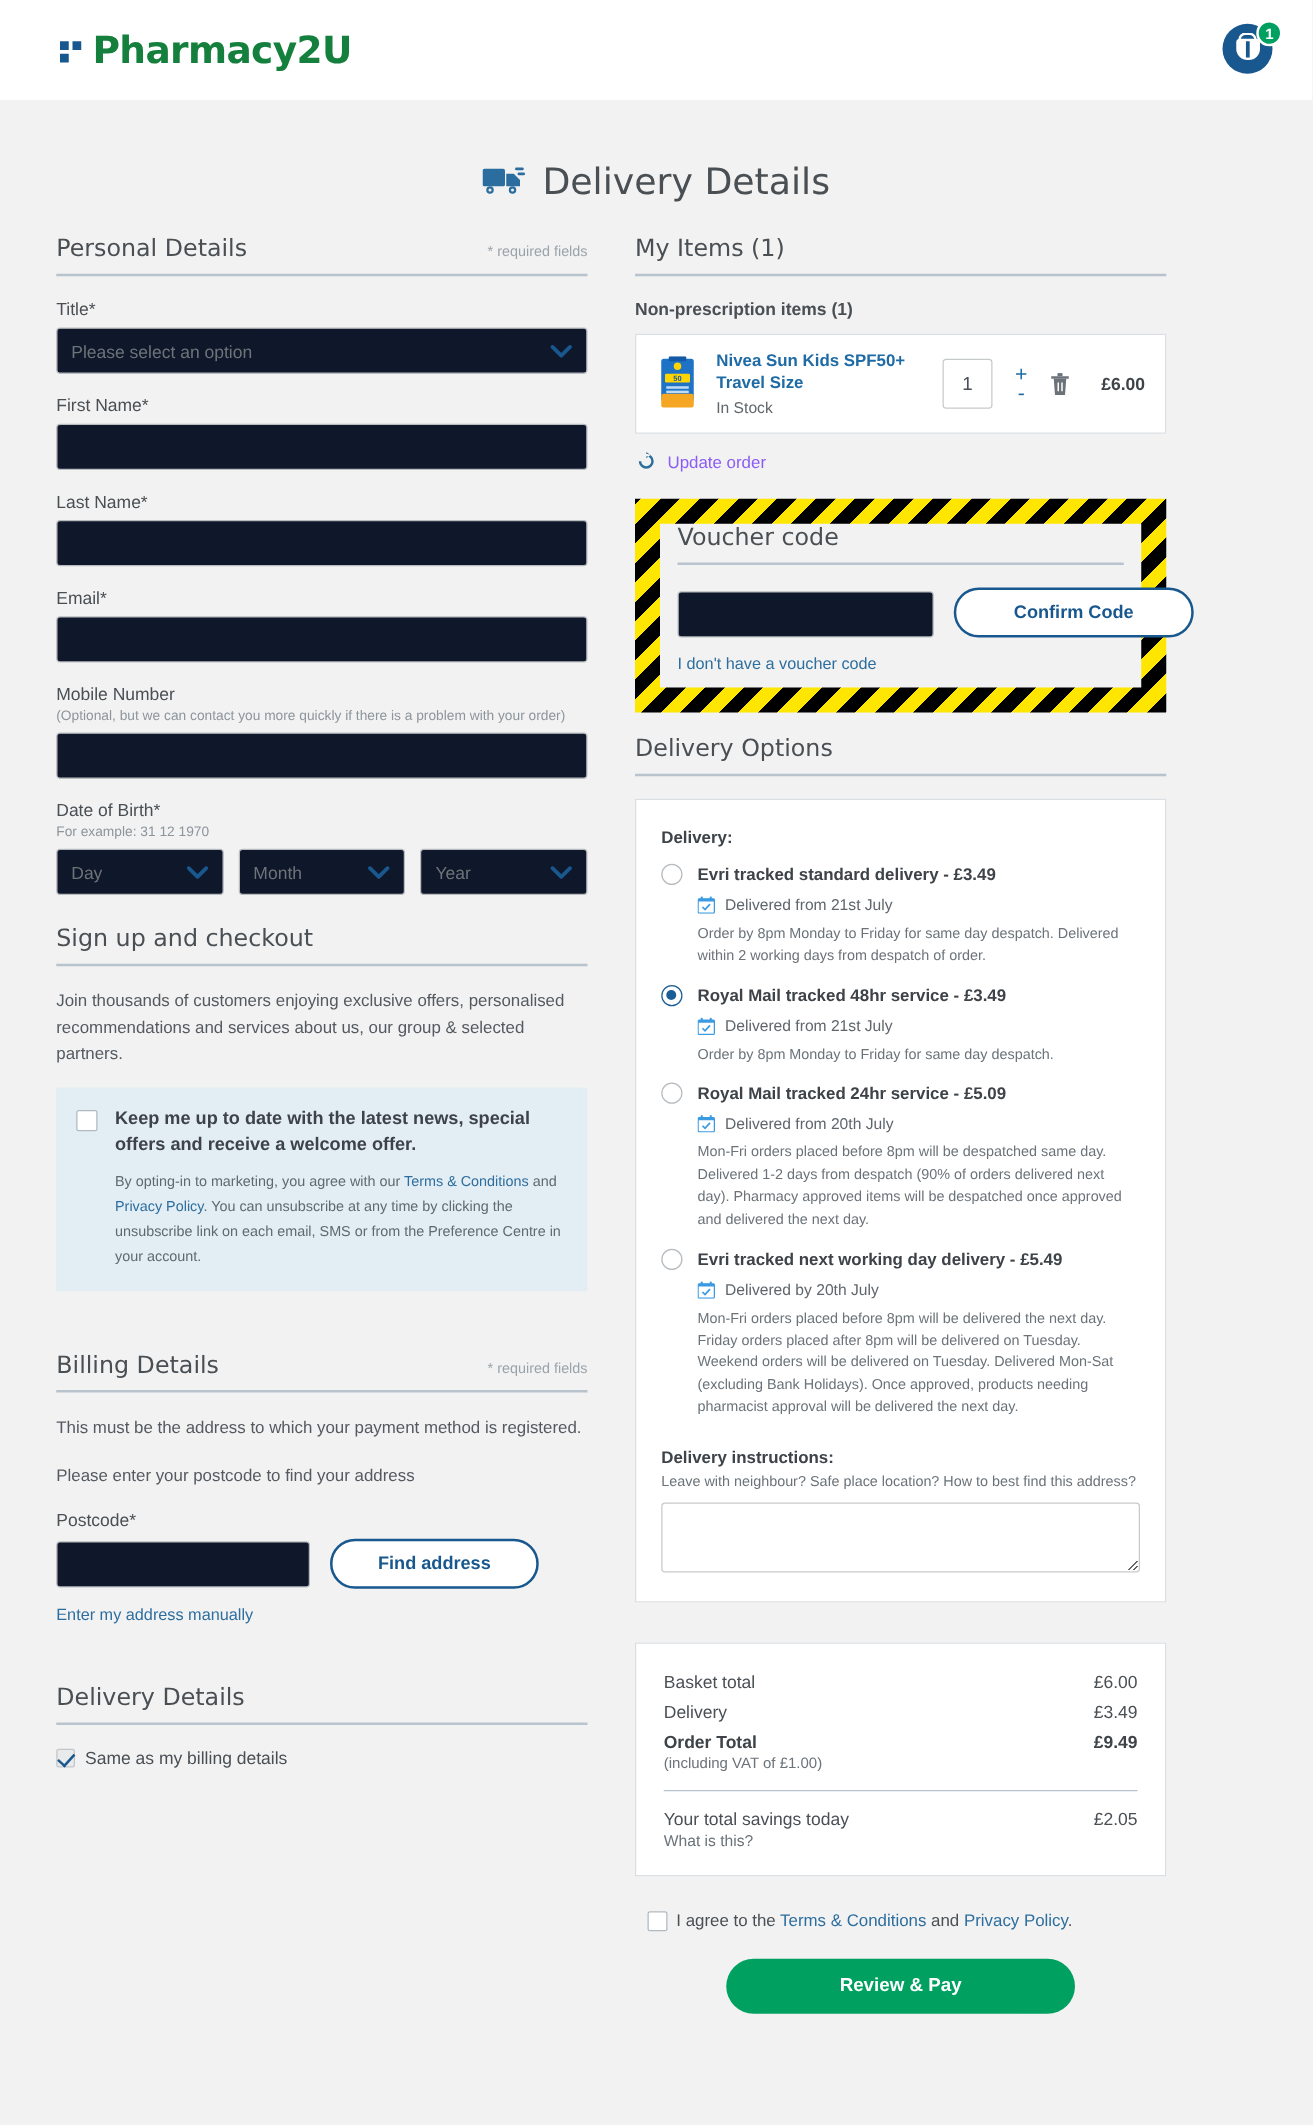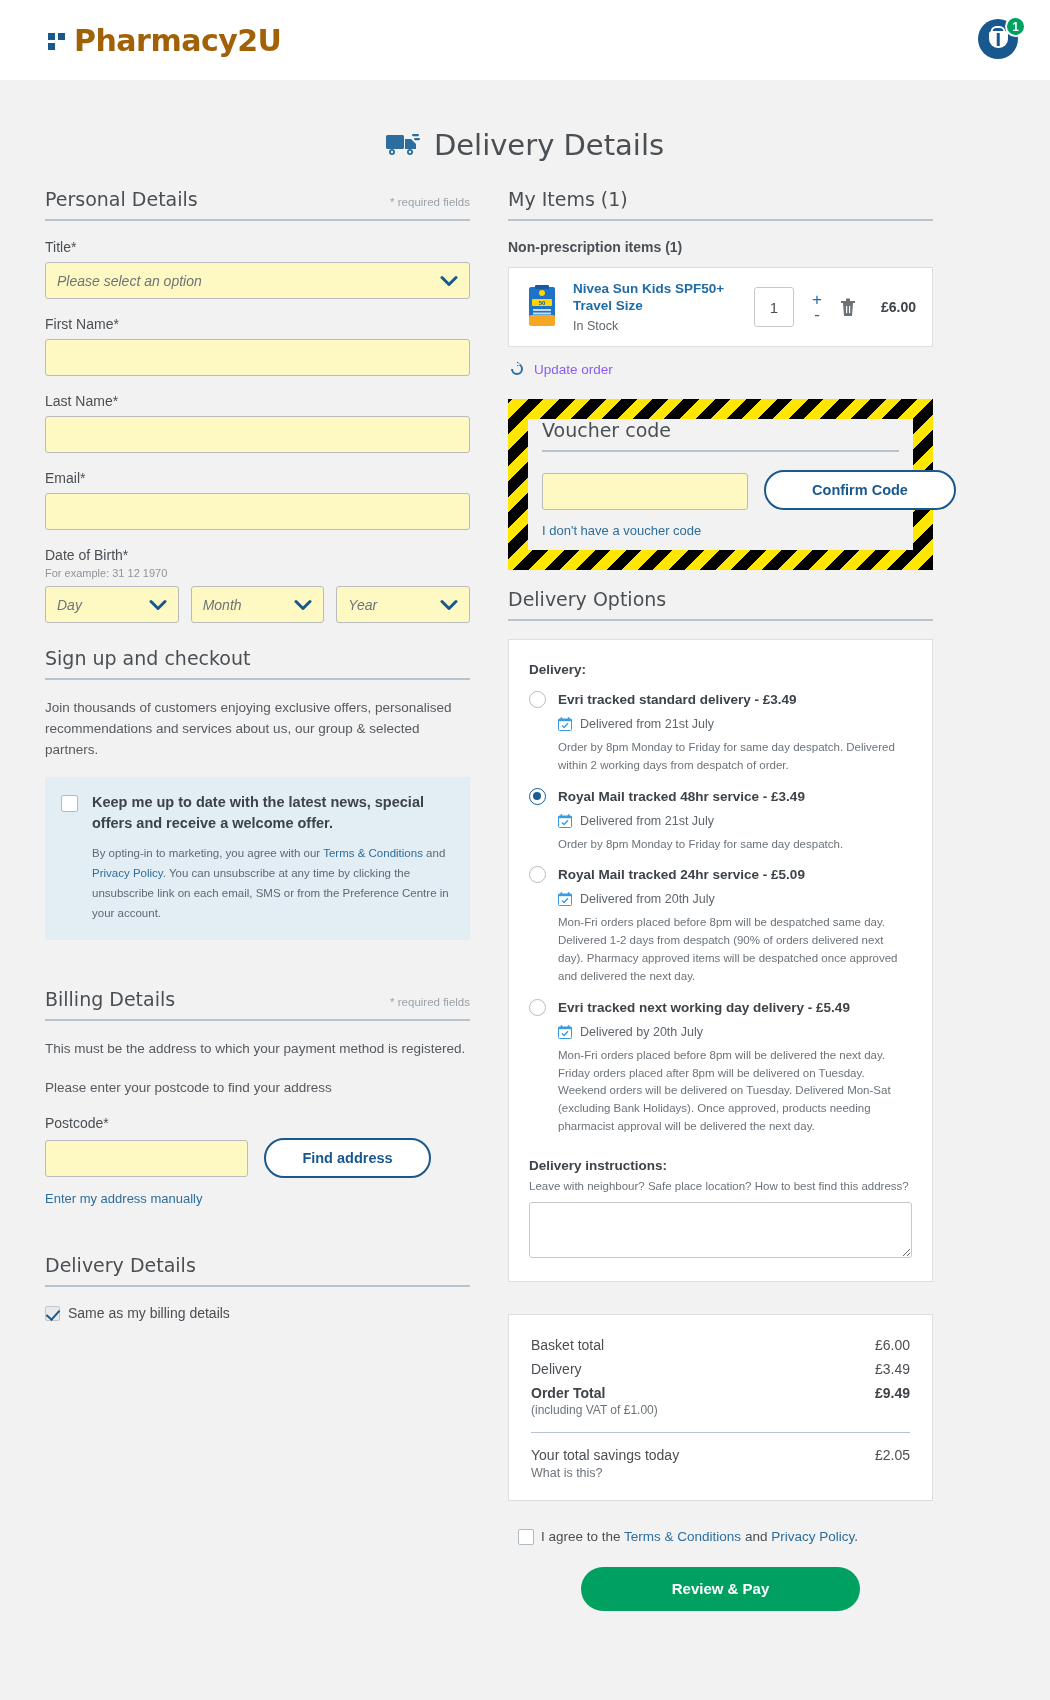--- a/index.html
+++ b/index.html
@@ -23,21 +23,21 @@
     padding: 0 30px 0 48px;
   }
   .logo { display: flex; align-items: center; gap: 6px; }
   .logo-dots { display: grid; grid-template-columns: 7px 7px; grid-template-rows: 7px 7px; gap: 3px; margin-right: 3px; margin-top:2px;}
   .logo-dots i { display: block; width: 7px; height: 7px; background: #18588e; }
   .logo-dots i.off { background: transparent; }
   .logo-text {
     font-family: "DejaVu Sans", sans-serif;
     font-weight: bold;
     font-size: 30px;
-    color: #a16207;
+    color: #15803d;
     letter-spacing: -0.5px;
   }
   .cart { position: relative; width: 42px; height: 42px; }
   .cart-ring {
     width: 40px; height: 40px; border-radius: 50%;
     background: #18588e;
     display: flex; align-items: center; justify-content: center;
   }
   .cart-basket {
     width: 19px; height: 17px; background:#fff;
@@ -92,29 +92,28 @@
     font-weight: normal; font-size: 19px; color: #4a4f54;
   }
   .req-note { font-size: 11.5px; color: #9aa3ab; }
 
   
   .field { margin-bottom: 17px; }
   .field label.flabel { display: block; font-size: 14px; color: #4a4f54; margin-bottom: 7px; }
   .hint { font-size: 11px; color: #8d959c; margin: -3px 0 7px; }
   .inp {
     width: 100%; height: 37px;
-    background: #fef9c3;
+    background: #0f172a;
     border: 1px solid #b9bcbf;
     border-radius: 3px;
     padding: 0 11px;
     font-family: "Liberation Sans", sans-serif;
     font-size: 14px;
     color: #4a4f54;
     outline: none;
-    font-style: italic;
   }
   .sel-wrap { position: relative; }
   .sel-wrap .inp { padding-right: 32px; color:#6d7479; }
   .chev {
     position: absolute; right: 12px; top: 50%; transform: translateY(-50%);
     pointer-events: none;
   }
   .dob-row { display: flex; gap: 12px; }
   .dob-row .sel-wrap { flex: 1; }
 
@@ -335,20 +334,25 @@
       <div class="field">
         <label class="flabel">Last Name*</label>
         <input class="inp" value="" style="">
       </div>
 
       <div class="field">
         <label class="flabel">Email*</label>
         <input class="inp" value="" style="">
       </div>
 
+      <div class="field">
+        <label class="flabel">Mobile Number</label>
+        <div class="hint">(Optional, but we can contact you more quickly if there is a problem with your order)</div>
+        <input class="inp" value="" style="">
+      </div>
 
       <div class="field">
         <label class="flabel">Date of Birth*</label>
         <div class="hint">For example: 31 12 1970</div>
         <div class="dob-row">
           <div class="sel-wrap">
             <input class="inp" readonly="" value="Day" style="">
             <svg class="chev" width="18" height="11" viewBox="0 0 18 11">
                 <path d="M2 2 L9 9 L16 2" stroke="#18588e" stroke-width="3" fill="none" stroke-linecap="round" stroke-linejoin="round"></path>
               </svg>

